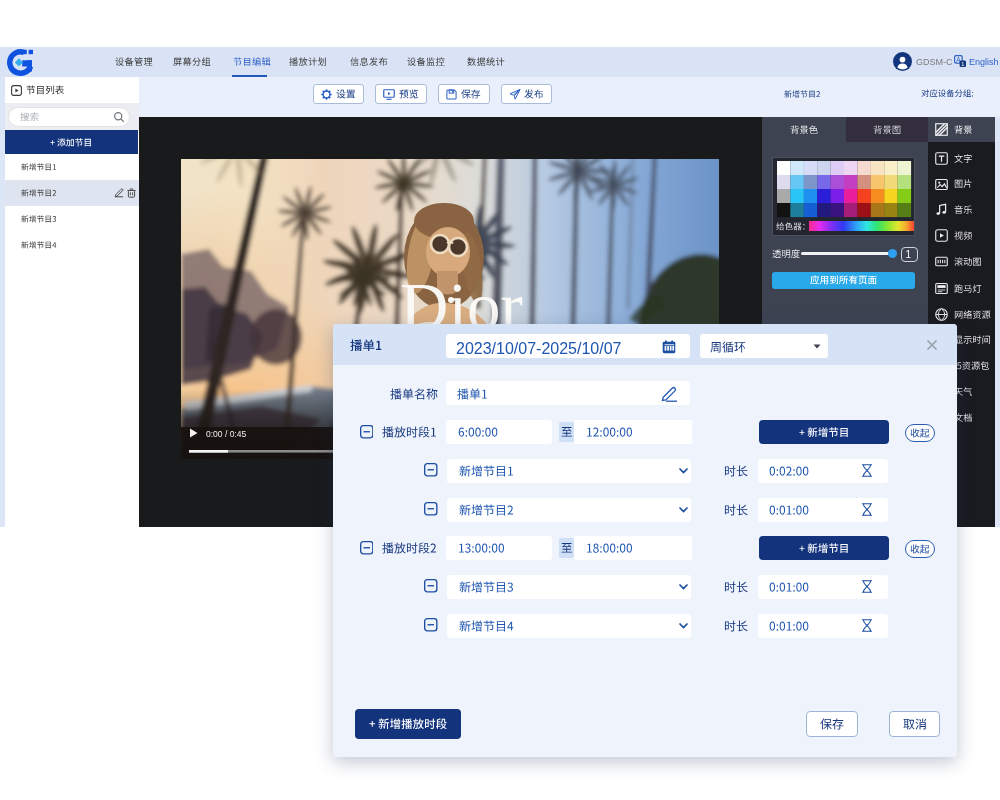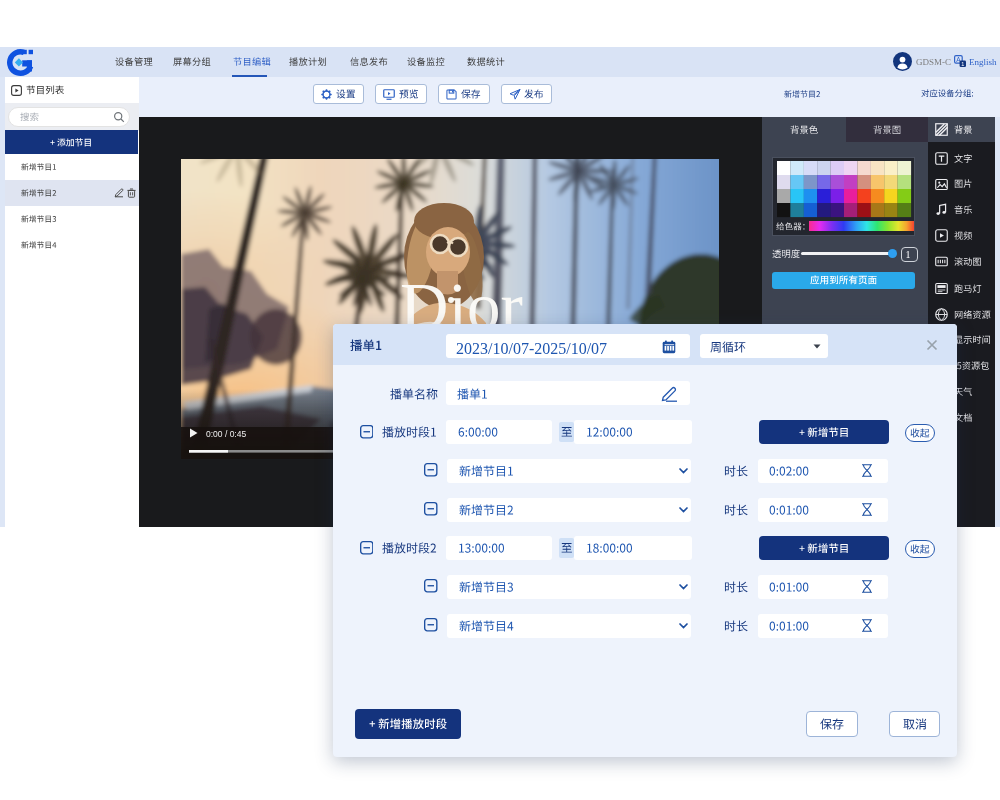--- a/index.html
+++ b/index.html
@@ -1,15 +1,15 @@
 <!DOCTYPE html>
 <html><head><meta charset="utf-8"><style>
 html,body{margin:0;padding:0;width:1000px;height:800px;background:#fff;overflow:hidden}
 *{box-sizing:content-box}
-.lat{position:absolute;font-family:Liberation Serif, serif;white-space:pre}
+.lat{position:absolute;font-family:Liberation Sans, sans-serif;white-space:pre}
 </style></head>
 <body>
 <svg width="0" height="0" style="position:absolute">
     <defs>
       <path id="gr8bbe" d="M24 -155C35 -146 48 -132 55 -124L65 -134C58 -143 45 -156 34 -164ZM9 -105V-91H37V-19C37 -10 31 -3 27 -1C30 2 34 8 35 12C38 8 43 4 79 -22C77 -25 75 -31 74 -35L51 -19V-105ZM98 -161V-139C98 -124 94 -107 67 -95C70 -93 75 -87 77 -84C106 -98 112 -119 112 -138V-147H148V-115C148 -99 151 -94 165 -94C167 -94 177 -94 180 -94C184 -94 188 -94 190 -95C190 -98 189 -104 189 -108C186 -107 182 -107 179 -107C177 -107 168 -107 166 -107C162 -107 162 -109 162 -114V-161ZM161 -66C154 -50 143 -36 130 -26C116 -37 106 -50 99 -66ZM77 -80V-66H87L84 -65C92 -46 104 -30 118 -17C103 -8 86 -1 68 3C71 6 74 12 75 16C95 11 113 3 129 -8C145 3 163 12 183 17C185 12 189 6 193 3C173 -1 156 -8 142 -17C159 -32 172 -51 180 -76L171 -80L168 -80Z"></path>
       <path id="gr5907" d="M137 -138C127 -127 114 -119 100 -111C86 -118 74 -126 66 -135L68 -138ZM74 -169C64 -151 44 -131 15 -118C19 -115 23 -110 26 -107C37 -112 47 -119 55 -126C63 -118 73 -110 84 -104C60 -94 32 -87 6 -83C9 -80 12 -73 13 -69C42 -74 73 -82 100 -95C125 -83 154 -76 185 -72C187 -76 191 -82 195 -85C166 -89 139 -95 116 -104C135 -115 151 -129 162 -145L152 -152L149 -151H80C84 -156 87 -160 90 -165ZM50 -26H92V-4H50ZM50 -38V-58H92V-38ZM149 -26V-4H107V-26ZM149 -38H107V-58H149ZM34 -71V16H50V10H149V16H165V-71Z"></path>
       <path id="gr7ba1" d="M42 -88V16H57V9H154V16H169V-34H57V-47H158V-88ZM154 -2H57V-22H154ZM88 -125C90 -121 92 -116 94 -112H20V-79H35V-100H168V-79H183V-112H110C108 -117 104 -123 101 -127ZM57 -76H144V-59H57ZM33 -169C28 -151 20 -134 9 -123C12 -121 19 -118 22 -116C27 -123 33 -131 38 -141H52C56 -133 60 -124 62 -118L75 -123C73 -128 70 -134 66 -141H97V-152H43C45 -156 47 -161 48 -166ZM118 -168C114 -154 107 -140 98 -130C102 -128 108 -125 111 -123C115 -128 119 -134 122 -140H137C143 -133 148 -124 151 -118L163 -123C161 -128 157 -134 152 -140H188V-152H128C130 -156 131 -161 133 -166Z"></path>
       <path id="gr7406" d="M95 -108H126V-82H95ZM139 -108H169V-82H139ZM95 -146H126V-120H95ZM139 -146H169V-120H139ZM64 -4V9H193V-4H140V-32H187V-46H140V-69H184V-159H81V-69H125V-46H79V-32H125V-4ZM7 -20 11 -5C28 -11 51 -18 73 -26L70 -40L48 -33V-83H69V-97H48V-140H72V-154H9V-140H34V-97H11V-83H34V-28C24 -25 15 -22 7 -20Z"></path>
       <path id="gr5c4f" d="M70 -105C74 -99 79 -91 81 -85L95 -91C93 -96 87 -104 83 -110ZM42 -145H163V-125H42ZM27 -158V-92C27 -62 25 -21 6 8C10 10 17 14 19 16C39 -14 42 -60 42 -92V-112H179V-158ZM148 -110C145 -103 140 -92 135 -84H50V-71H82V-52L82 -44H45V-31H79C75 -18 66 -5 43 5C46 8 51 13 53 16C81 4 91 -13 95 -31H136V16H151V-31H189V-44H151V-71H184V-84H149C154 -91 159 -98 164 -106ZM136 -44H96L96 -51V-71H136Z"></path>
       <path id="gr5e55" d="M49 -97H153V-84H49ZM49 -120H153V-107H49ZM92 -51V-37H55C60 -42 65 -46 70 -51ZM107 -51H132C136 -46 141 -42 146 -37H107ZM34 -130V-74H70C68 -71 65 -67 62 -63H11V-51H51C39 -41 25 -32 6 -24C9 -22 13 -17 15 -13C25 -18 34 -23 42 -28V10H56V-25H92V16H107V-25H146V-5C146 -3 145 -2 143 -2C141 -2 133 -2 125 -2C126 1 128 5 129 9C141 9 149 9 154 7C159 5 161 2 161 -5V-27C168 -22 177 -18 185 -16C187 -19 191 -24 194 -27C177 -32 160 -41 148 -51H189V-63H80C82 -67 84 -70 87 -74H168V-130ZM125 -168V-155H74V-168H59V-155H13V-143H59V-133H74V-143H125V-134H140V-143H187V-155H140V-168Z"></path>

